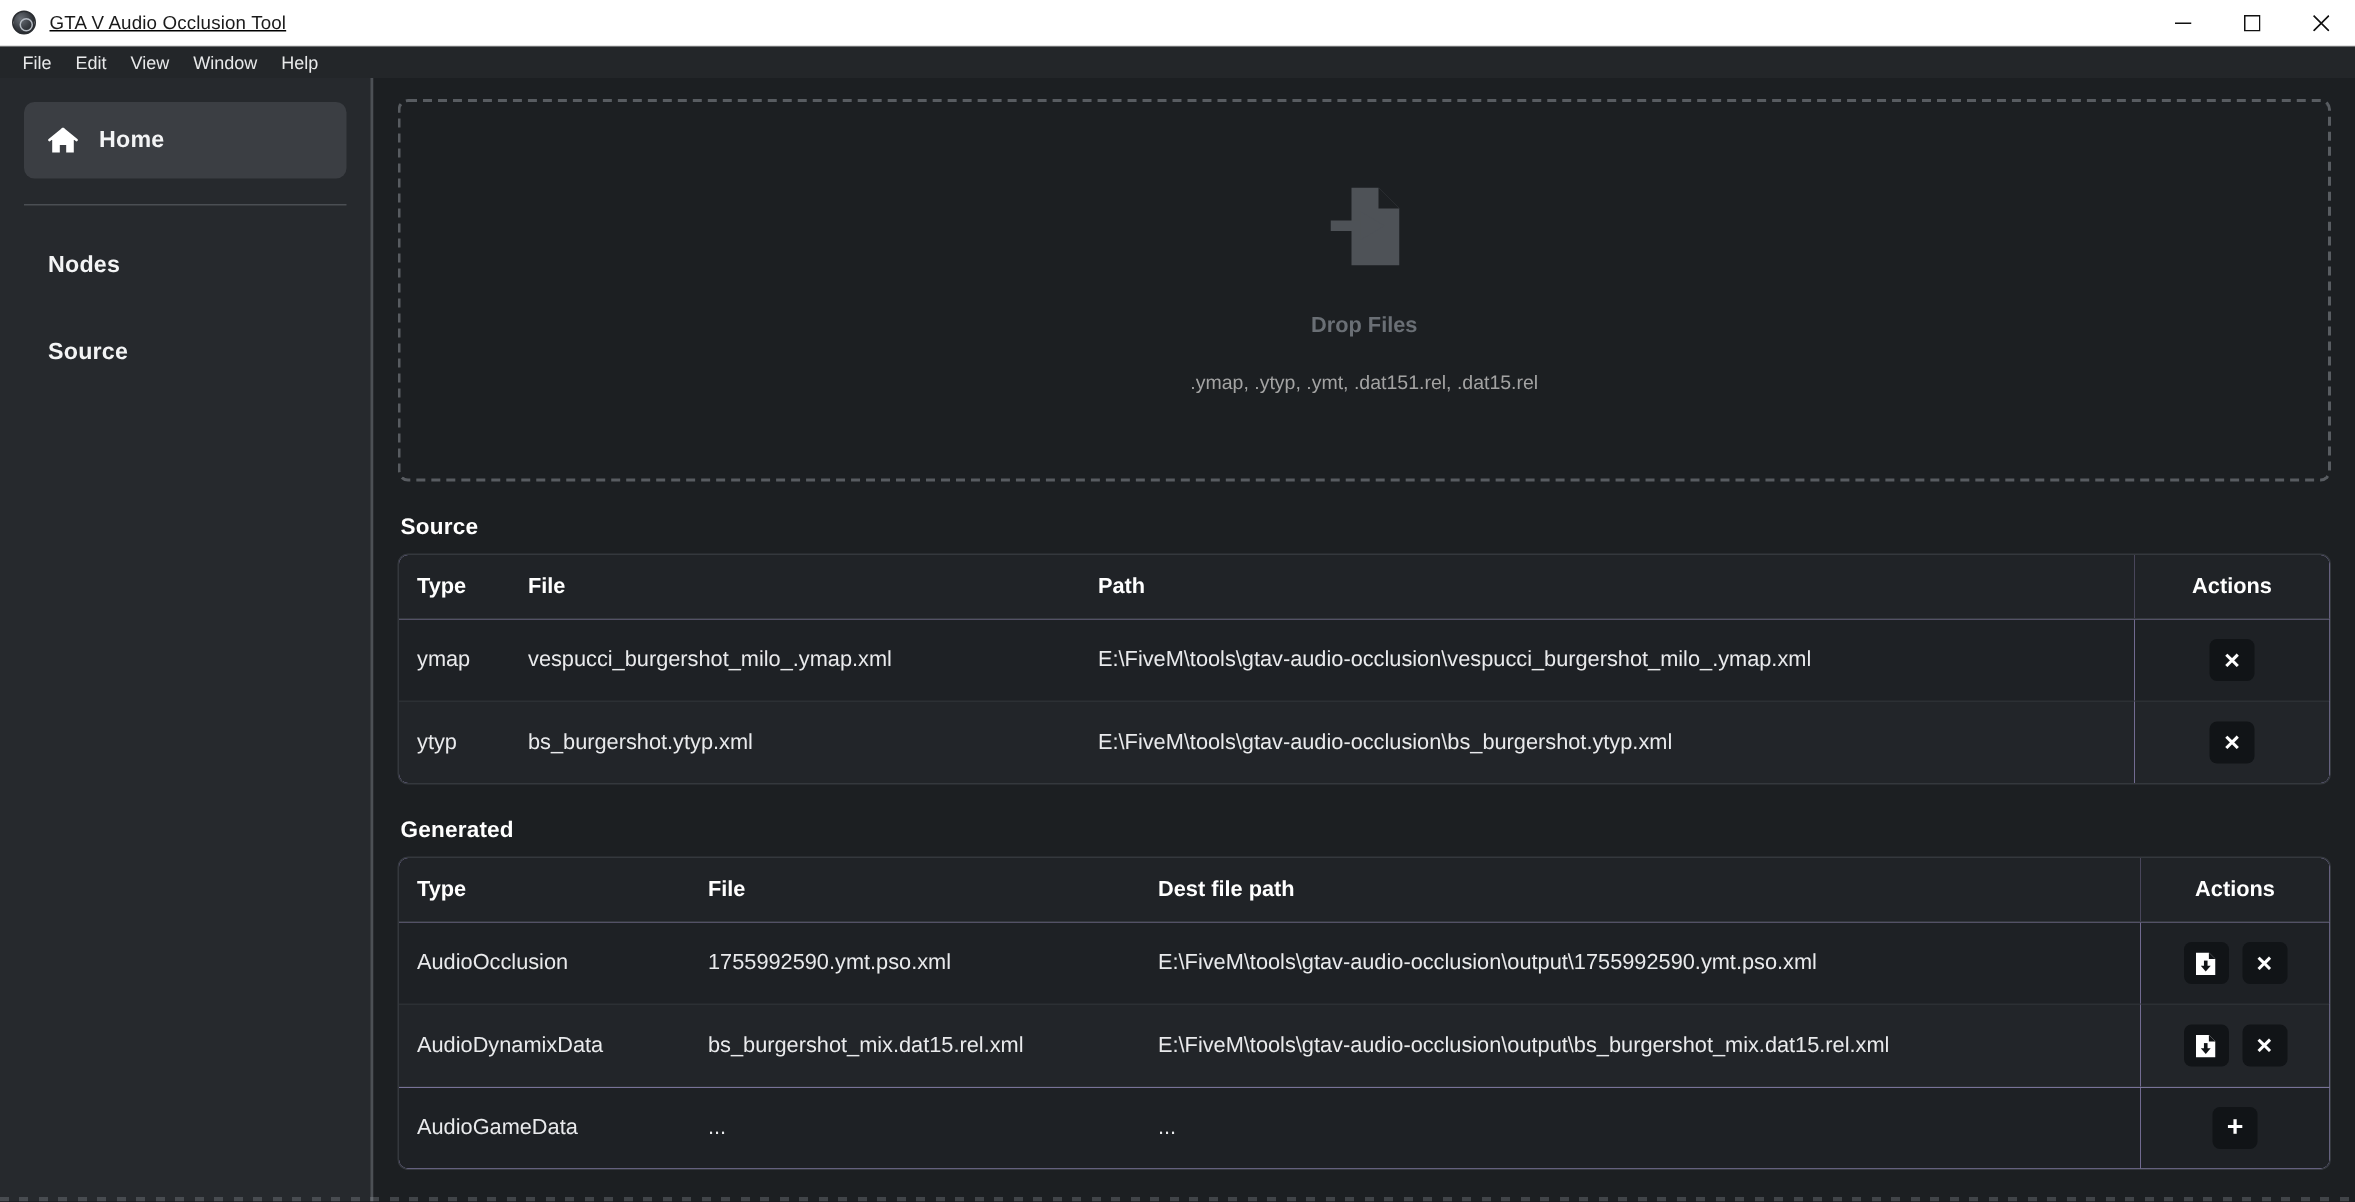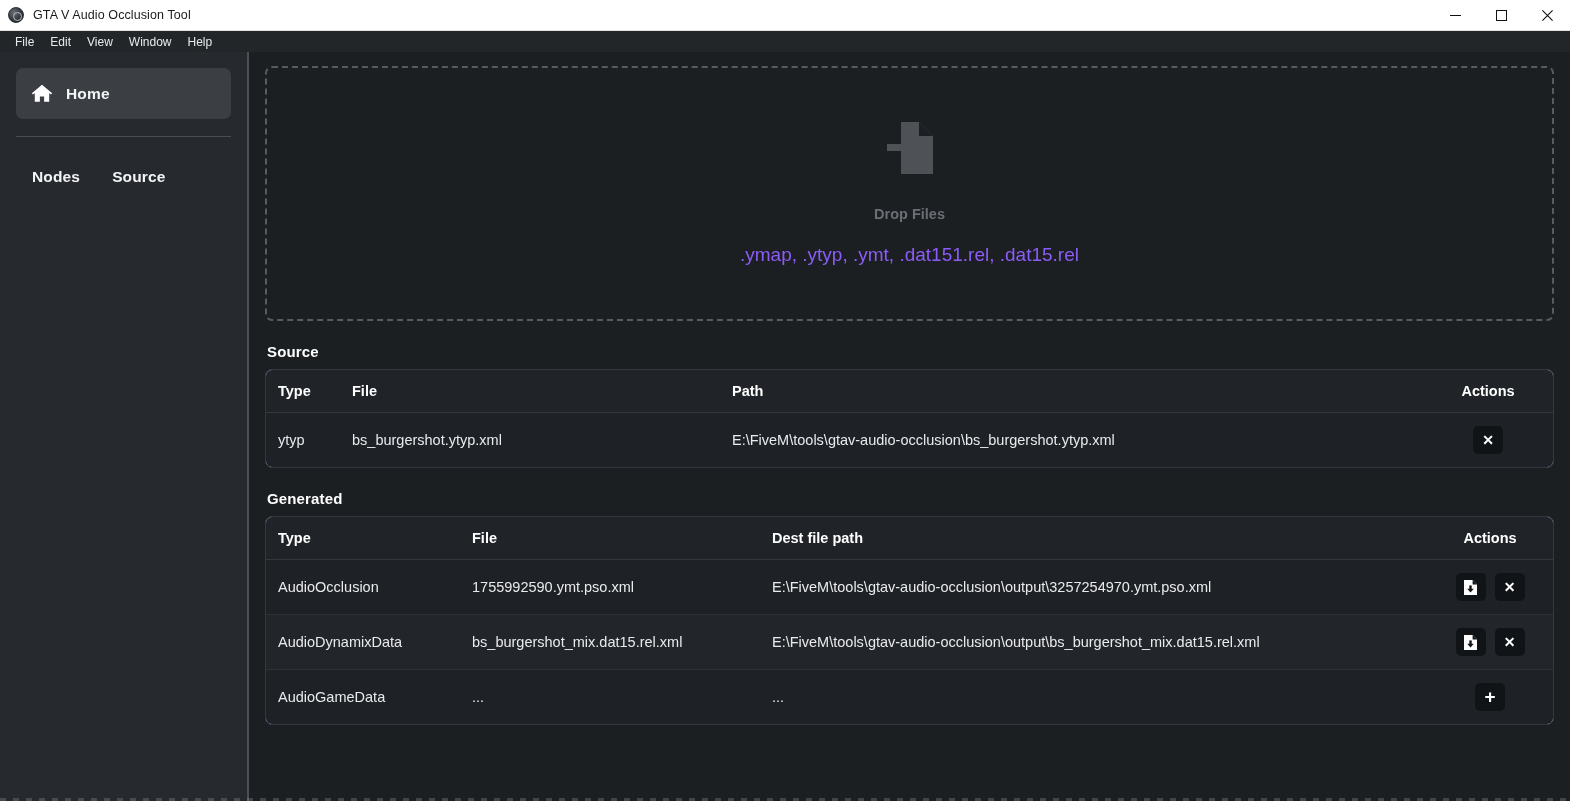--- a/index.html
+++ b/index.html
@@ -9,21 +9,21 @@
     font-family: "Liberation Sans", sans-serif;
     overflow: hidden;
   }
   .app { position: relative; width: 1570px; height: 801px; background: #1c1f22; display: flex; flex-direction: column; }
 
   
   .titlebar {
     height: 31px; background: #ffffff; display: flex; align-items: center;
     flex: 0 0 31px; border-bottom: 1px solid #e2e2e2;
   }
-  .titlebar-left { display: flex; align-items: center; padding-left: 8px; gap: 9px; }
+  .titlebar-left { display: flex; align-items: center; padding-left: 8px; gap: 9px; text-decoration: underline; }
   .app-icon {
     width: 16px; height: 16px; border-radius: 50%;
     background: radial-gradient(circle at 35% 33%, #6b7077 0%, #3a3e44 48%, #16181b 100%);
     border: 1px solid #2a2d31; position: relative; flex: 0 0 16px;
   }
   .app-icon::after {
     content: ""; position: absolute; left: 4px; top: 4px; width: 7px; height: 7px;
     border-radius: 50%; border: 1.4px solid #b6bcc4;
   }
   .title-text { font-size: 12.5px; color: #1a1a1a; letter-spacing: .1px; }
@@ -55,38 +55,38 @@
   }
   .nav-item {
     height: 51px; border-radius: 7px; display: flex; align-items: center;
     padding: 0 16px; gap: 14px; color: #f3f4f5; font-size: 15.5px; font-weight: bold;
     cursor: default; letter-spacing: .15px;
   }
   .nav-item.active { background: #3b3e43; }
   .nav-icon { width: 20px; height: 20px; display: flex; align-items: center; justify-content: center; flex: 0 0 20px; }
   .nav-icon svg { display: block; fill: #ffffff; }
   .nav-divider { height: 1px; background: #4a4e53; margin: 17px 0 14px 0; }
-  .nav-list { display: flex; flex-direction: row; }
+  .nav-list { display: flex; flex-direction: column; }
   .nav-list .nav-item { margin-bottom: 7px; }
 
   
   .main {
     flex: 1; min-width: 0; background: #1c1f22; padding: 14px 16px 0 16px;
     overflow: hidden; position: relative;
   }
 
   .dropzone {
     height: 255px; border: 2px dashed #585c61; border-radius: 7px;
     display: flex; flex-direction: column; align-items: center; justify-content: center;
     gap: 16px; user-select: none;
   }
   .dz-icon { margin-bottom: 16px; }
   .dz-icon svg { display: block; fill: #4e5257; }
   .dz-title { font-size: 14.5px; font-weight: bold; color: #6a6f75; margin-bottom: 6px; }
-  .dz-sub { font-size: 19px; color: #8b5cf6; }
+  .dz-sub { font-size: 13px; color: #a3a3a3; }
 
   .section-title {
     font-size: 15px; font-weight: bold; color: #ffffff; margin: 22px 0 9px 2px; letter-spacing: .15px;
   }
 
   .table-wrap { border: 1px solid #34383d; border-radius: 7px; overflow: hidden; background: #c4b5fd; }
   table { width: 100%; border-collapse: collapse; table-layout: fixed; }
   thead th {
     text-align: left; font-size: 14.5px; font-weight: bold; color: #ffffff;
     padding: 13px 12px; background: #202327; border-bottom: 1px solid #34383d;
@@ -224,20 +224,32 @@
           <thead>
             <tr>
               <th>Type</th>
               <th>File</th>
               <th>Path</th>
               <th class="col-actions">Actions</th>
             </tr>
           </thead>
           <tbody>
             <tr>
+              <td>ymap</td>
+              <td>vespucci_burgershot_milo_.ymap.xml</td>
+              <td>E:\FiveM\tools\gtav-audio-occlusion\vespucci_burgershot_milo_.ymap.xml</td>
+              <td class="col-actions">
+                <div class="act-group">
+                  <button class="icon-btn">
+                    <span class="glyph">✕</span>
+                  </button>
+                </div>
+              </td>
+            </tr>
+            <tr>
               <td>ytyp</td>
               <td>bs_burgershot.ytyp.xml</td>
               <td>E:\FiveM\tools\gtav-audio-occlusion\bs_burgershot.ytyp.xml</td>
               <td class="col-actions">
                 <div class="act-group">
                   <button class="icon-btn">
                     <span class="glyph">✕</span>
                   </button>
                 </div>
               </td>
@@ -260,21 +272,21 @@
               <th>Type</th>
               <th>File</th>
               <th>Dest file path</th>
               <th class="col-actions">Actions</th>
             </tr>
           </thead>
           <tbody>
             <tr>
               <td>AudioOcclusion</td>
               <td>1755992590.ymt.pso.xml</td>
-              <td>E:\FiveM\tools\gtav-audio-occlusion\output\3257254970.ymt.pso.xml</td>
+              <td>E:\FiveM\tools\gtav-audio-occlusion\output\1755992590.ymt.pso.xml</td>
               <td class="col-actions">
                 <div class="act-group">
                   <button class="icon-btn">
                     <span>
                       <svg width="13" height="15" viewBox="0 0 13 15" aria-hidden="true">
                         <path d="M0 0 L8.6 0 L13 4.4 L13 15 L0 15 Z"></path>
                         <path d="M8.6 0 L8.6 4.4 L13 4.4 Z" fill="#111417"></path>
                         <rect x="5.3" y="5.4" width="2.4" height="4.6" fill="#111417"></rect>
                         <path d="M3.2 8.8 L9.8 8.8 L6.5 12.6 Z" fill="#111417"></path>
                       </svg>

